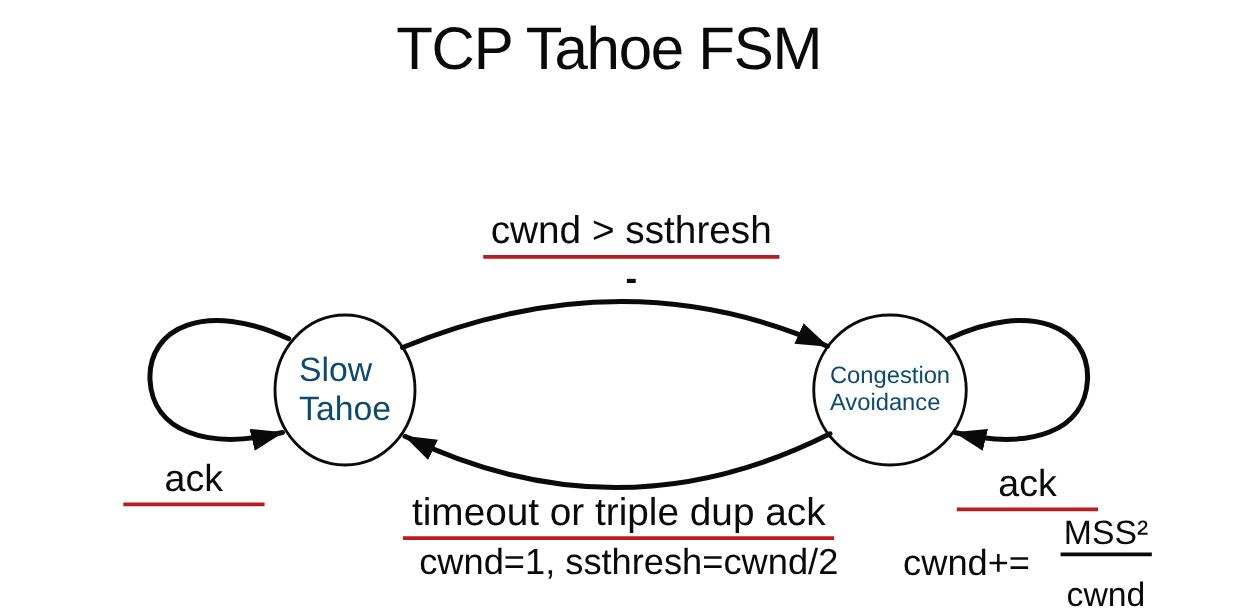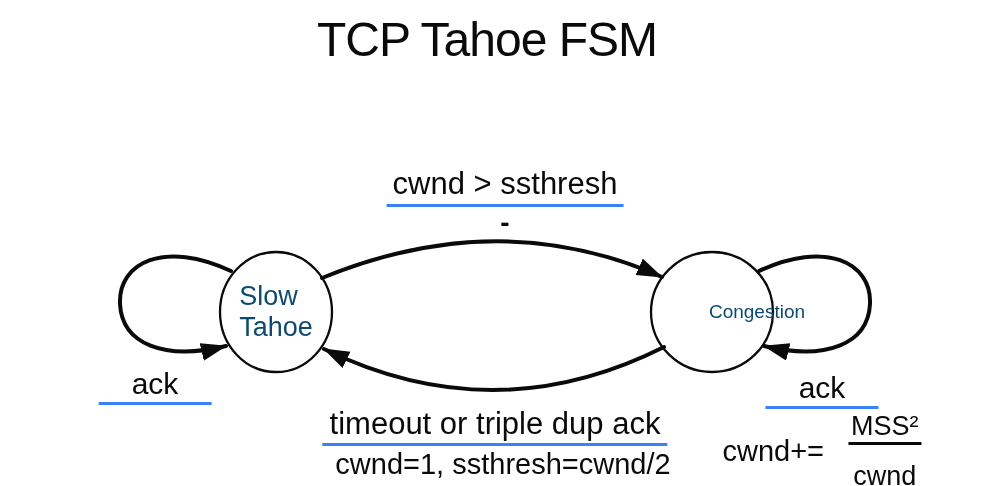--- a/index.html
+++ b/index.html
@@ -30,45 +30,45 @@
     left: 0;
   }
   .state-label {
     position: absolute;
     text-align: left;
     transform: translate(-50%, -50%);
     line-height: 1.15;
     color: #0c4a6e;
   }
   .state-label.slow { font-size: 27px; }
-  .state-label.ca   { font-size: 19px; margin-left: 45px; }
+  .state-label.ca   { font-size: 19px; }
   .state-label span { display: block; }
 
   .trans-label {
     position: absolute;
     transform: translateX(-50%);
     text-align: center;
     color: #0a0a0a;
   }
   .cond {
     display: inline-block;
-    border-bottom: 3px solid #3b82f6;
+    border-bottom: 3px solid #b91c1c;
     font-size: 31px;
     line-height: 1.12;
   }
   .action {
     display: block;
     font-size: 30px;
     line-height: 1.05;
     margin-top: 3px;
   }
   .label-top    { top: 167px; left: 505px; }
   .label-top .cond { padding: 0 6px 2px 6px; }
   .label-top .action { font-weight: bold; font-size: 28px; margin-top: 1px; }
-  .label-bottom { top: 407px; left: 495px; text-align: center; }
+  .label-bottom { top: 393px; left: 495px; text-align: center; }
   .label-bottom .cond { padding: 0 7px 1px 7px; }
   .label-bottom .action { font-size: 29px; margin-left: 16px; }
 
   .label-loop-left { top: 367px; left: 155px; }
   .label-loop-left .cond { padding: 0 33px 1px 33px; font-size: 30px; }
   .label-loop-left .action { font-size: 32px; }
 
   .label-loop-right { top: 371px; left: 822px; }
   .label-loop-right .cond { padding: 0 33px 1px 33px; font-size: 30px; }
   .action-row {
@@ -112,20 +112,21 @@
 
     <path d="M 759 271 C 825 240, 872 262, 870 304 C 868 344, 826 361, 764 346" fill="none" stroke="#0a0a0a" stroke-width="4" stroke-linecap="round" marker-end="url(#arrow)"></path>
   </svg>
 
   <div class="state-label slow" style="left:276px; top:312px;">
     <span>Slow</span>
     <span>Tahoe</span>
   </div>
   <div class="state-label ca" style="left:712px; top:312px;">
     <span>Congestion</span>
+    <span>Avoidance</span>
   </div>
 
   <div class="trans-label label-top">
     <span class="cond">cwnd &gt; ssthresh</span>
     <span class="action">-</span>
   </div>
 
   <div class="trans-label label-bottom">
     <span class="cond">timeout or triple dup ack</span>
     <span class="action">cwnd=1, ssthresh=cwnd/2</span>

